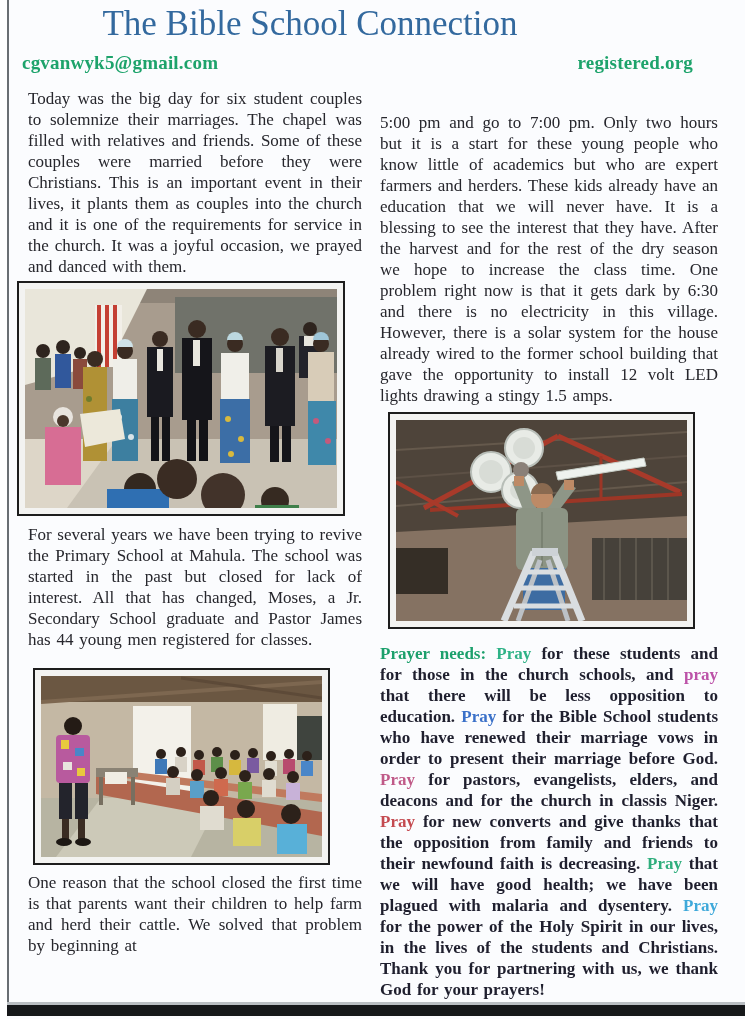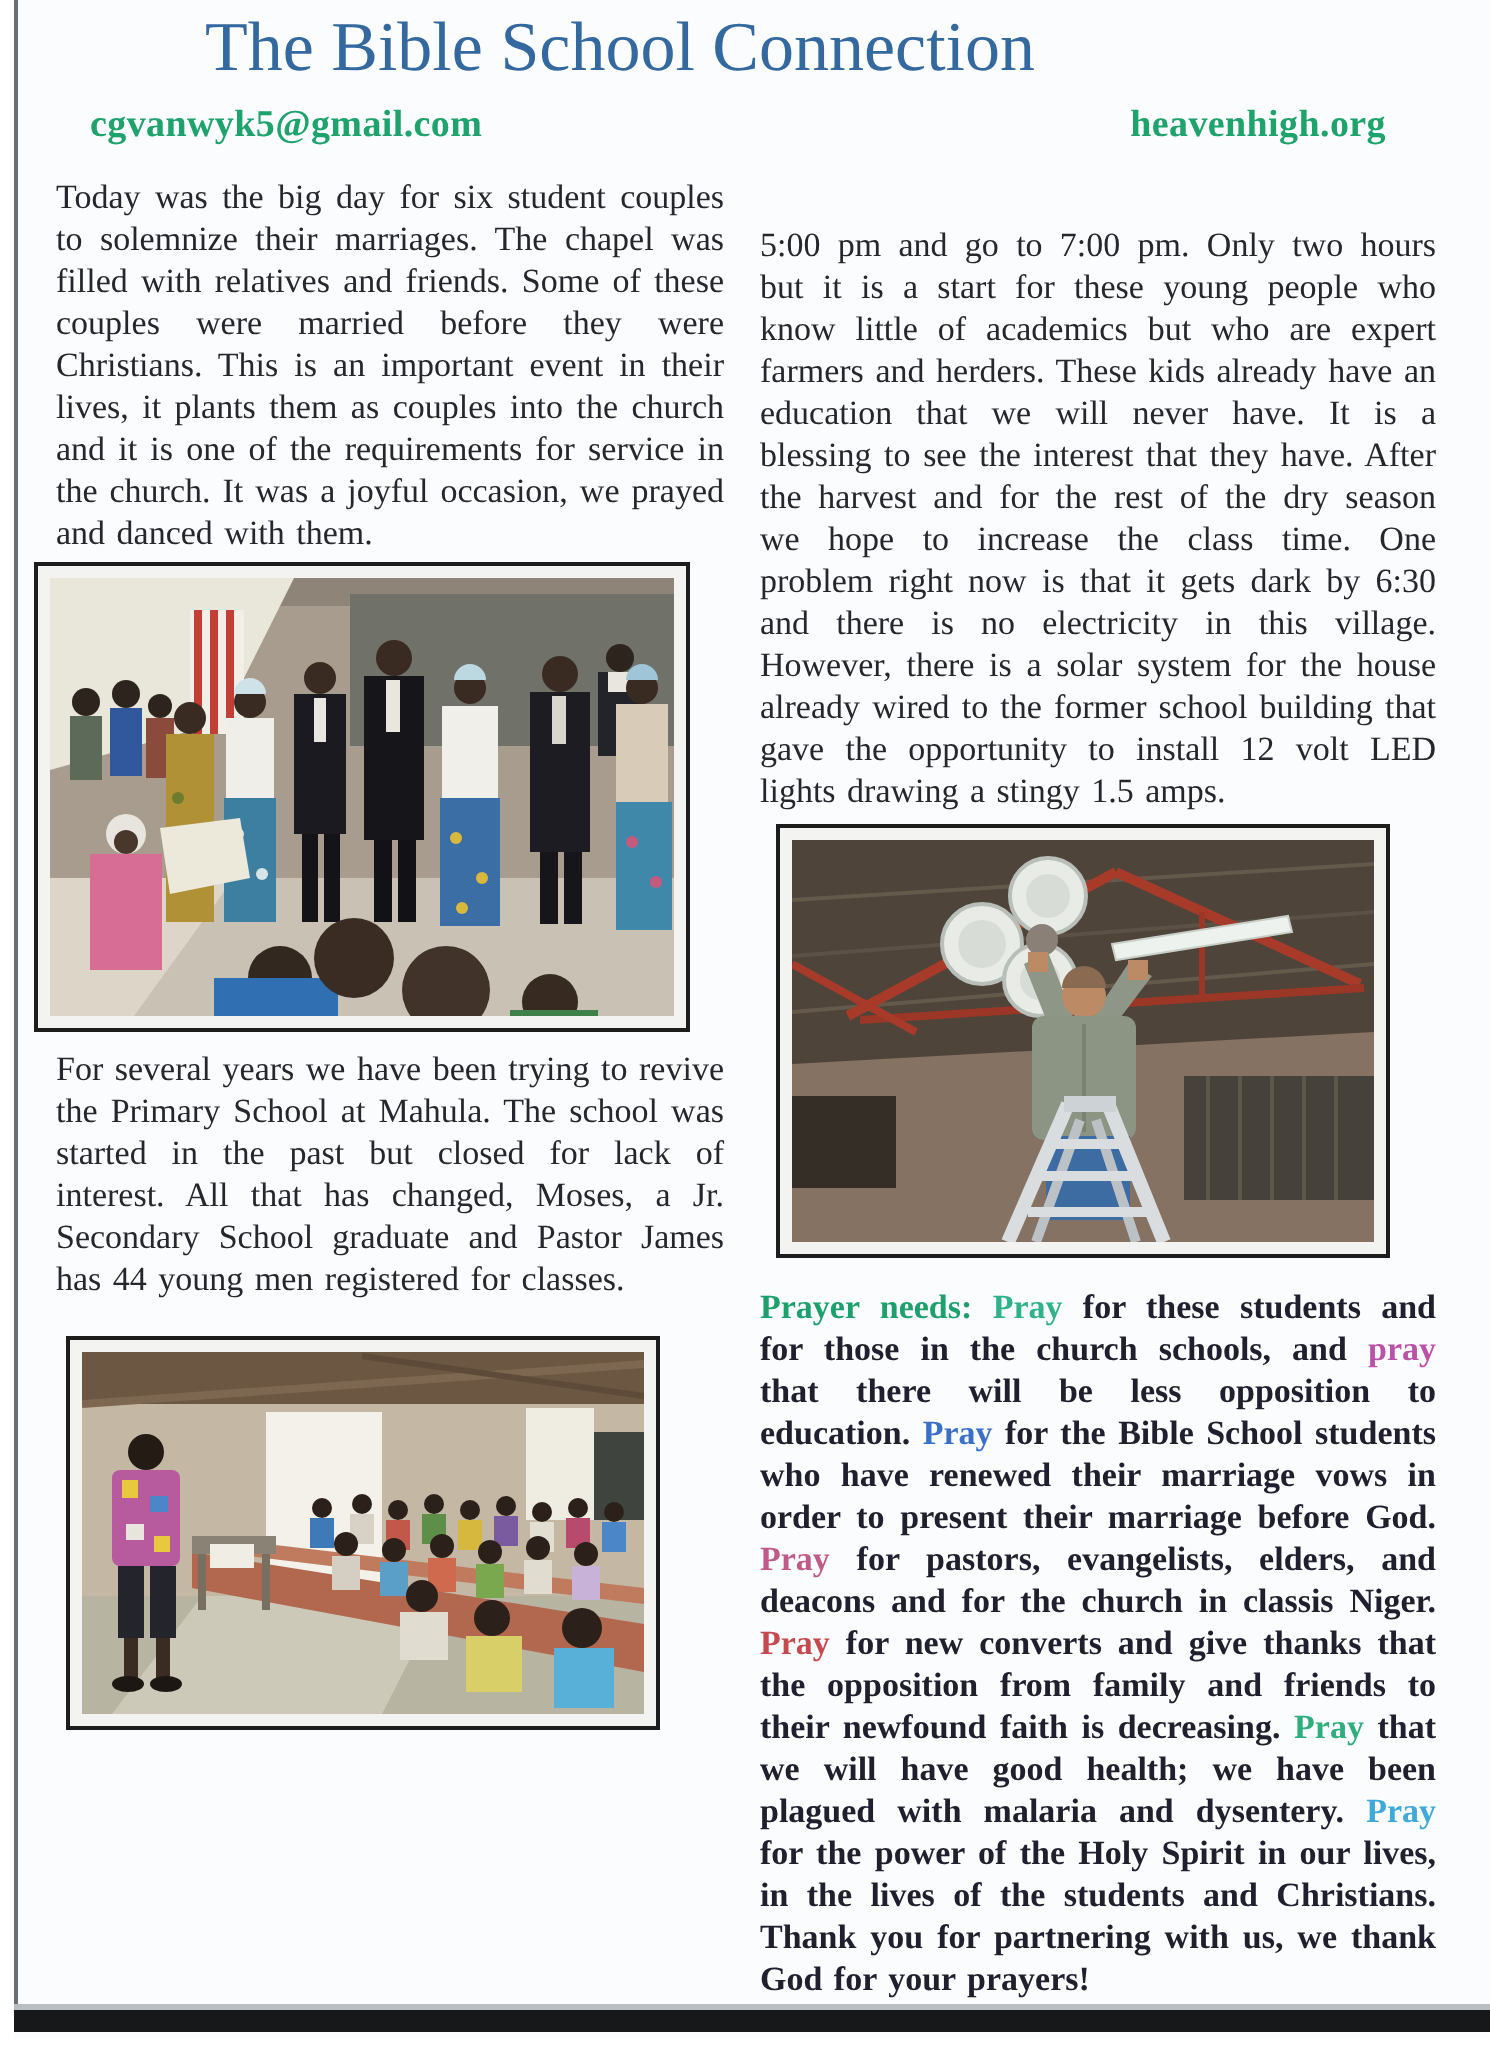--- a/index.html
+++ b/index.html
@@ -7,21 +7,21 @@
         font-family:"Liberation Serif","DejaVu Serif",serif;}
   .edge-left{position:absolute;left:7px;top:0;width:2px;height:1006px;background:#6a6f73;}
   .edge-strip{position:absolute;left:0;top:0;width:7px;height:1024px;background:#ffffff;}
   .edge-grey{position:absolute;left:7px;right:0;top:1002px;height:3px;background:#b9bec2;}
   .edge-bottom{position:absolute;left:7px;right:0;top:1005px;height:11px;background:#16181a;}
 
   .title{position:absolute;top:4px;left:-20px;width:660px;text-align:center;
          font-size:35px;line-height:40px;color:#33699e;font-weight:400;margin:0;}
   .links-row{position:absolute;top:52px;left:22px;right:52px;display:flex;
              justify-content:space-between;align-items:baseline;}
-  .links-row span{font-weight:bold;font-size:19px;color:#1da36b;letter-spacing:.2px;margin-left:23px;}
+  .links-row span{font-weight:bold;font-size:19px;color:#1da36b;letter-spacing:.2px;}
 
   .col{position:absolute;top:88px;}
   .col-left{left:28px;width:334px;}
   .col-right{left:380px;width:338px;margin-top:24px;}
   .col p{margin:0;text-align:justify;font-size:17px;line-height:21px;color:#26262c;
          word-spacing:1.5px;}
   .prayer{font-weight:bold;font-size:14.6px;line-height:21.2px;color:#1f1f2e;
           text-align:justify;margin-top:14px !important;}
 
   .photo-frame{border:2px solid #1d1d1d;background:#f3f3f1;padding:6px;box-sizing:border-box;}
@@ -36,21 +36,21 @@
 <body>
 
 <div class="page">
   <div class="edge-strip"></div>
   <div class="edge-left"></div>
 
   <h1 class="title">The Bible School Connection</h1>
 
   <div class="links-row">
     <span>cgvanwyk5@gmail.com</span>
-    <span>heavenhigh.org</span>
+    <span>registered.org</span>
   </div>
 
   <div class="col col-left">
     <p>Today was the big day for six student couples to solemnize their marriages. The chapel was filled with relatives and friends. Some of these couples were married before they were Christians. This is an important event in their lives, it plants them as couples into the church and it is one of the requirements for service in the church. It was a joyful occasion, we prayed and danced with them.</p>
 
     <div class="photo-frame photo1" aria-label="Wedding ceremony in the chapel: couples in suits and colorful dresses standing before the congregation">
       <svg width="312" height="219" viewBox="0 0 312 219">
         <rect width="312" height="219" fill="#a89c8e"></rect>
         <rect x="0" y="0" width="312" height="14" fill="#8e8478"></rect>
         <polygon points="0,0 122,0 86,72 0,96" fill="#e9e6da"></polygon>
@@ -197,20 +197,21 @@
           <rect x="18" y="107" width="13" height="36" fill="#23242c"></rect>
           <rect x="34" y="107" width="13" height="36" fill="#23242c"></rect>
           <rect x="21" y="143" width="7" height="20" fill="#3a2c22"></rect>
           <rect x="37" y="143" width="7" height="20" fill="#3a2c22"></rect>
           <ellipse cx="23" cy="166" rx="8" ry="4" fill="#1c1713"></ellipse>
           <ellipse cx="42" cy="166" rx="8" ry="4" fill="#1c1713"></ellipse>
         </g>
       </svg>
     </div>
 
+    <p class="p-after-photo2">One reason that the school closed the first time is that parents want their children to help farm and herd their cattle.  We solved that problem by beginning at</p>
   </div>
 
   <div class="col col-right">
     <p>5:00 pm and go to 7:00 pm. Only two hours but it is a start for these young people who know little of academics but who are expert farmers and herders. These kids already have an education that we will never have. It is a blessing to see the interest that they have. After the harvest and for the rest of the dry season we hope to increase the class time. One problem right now is that it gets dark by 6:30 and there is no electricity in this village. However, there is a solar system for the house already wired to the former school building that gave the opportunity to install 12 volt LED lights drawing a stingy 1.5 amps.</p>
 
     <div class="photo-frame photo3" aria-label="Man on an aluminum ladder installing round 12 volt LED lights on the ceiling trusses">
       <svg width="291" height="201" viewBox="0 0 291 201">
         <rect width="291" height="201" fill="#857262"></rect>
         <polygon points="0,0 291,0 291,96 0,112" fill="#4e443a"></polygon>
         <line x1="0" y1="30" x2="291" y2="12" stroke="#65594c" stroke-width="2"></line>

